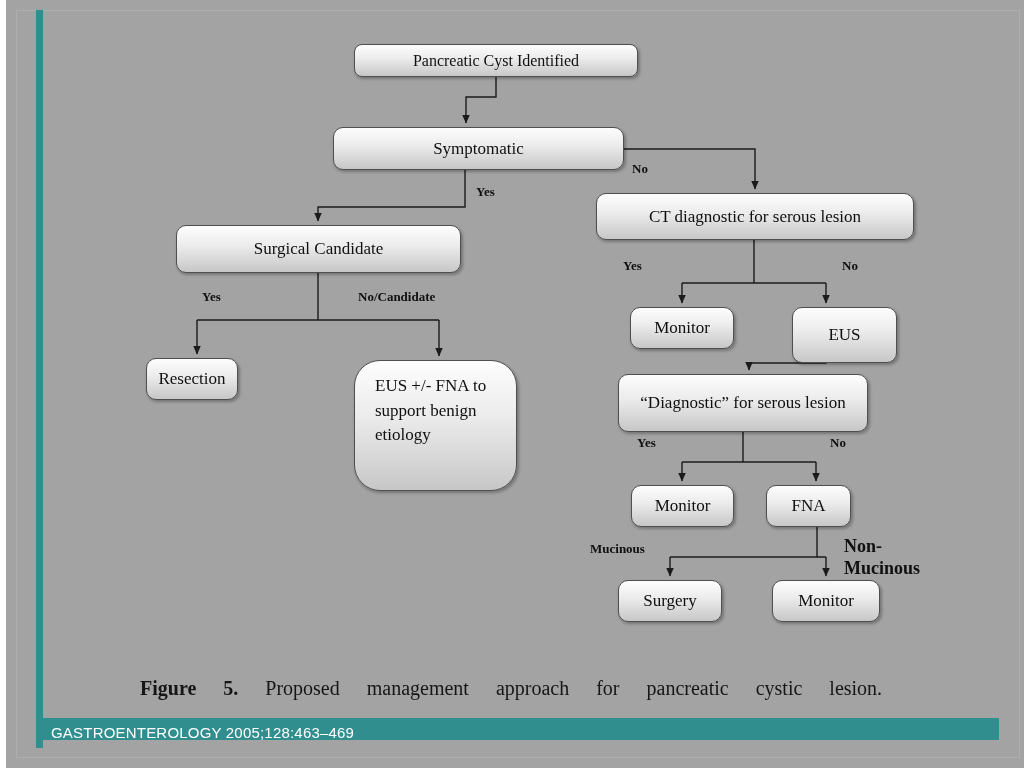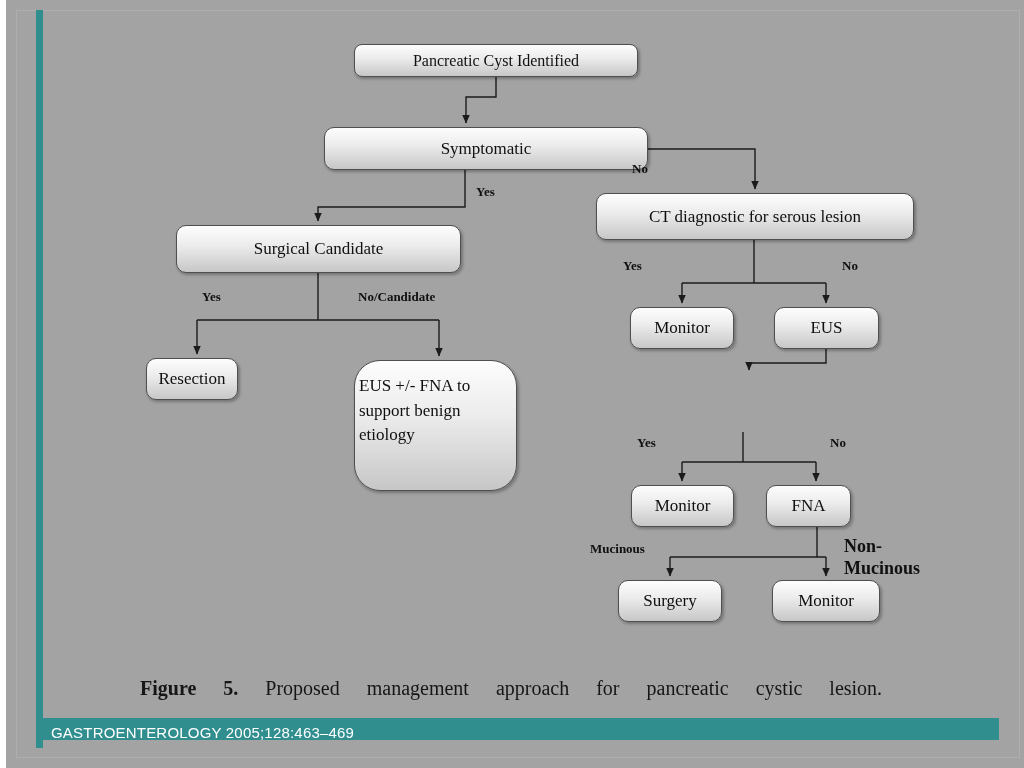--- a/index.html
+++ b/index.html
@@ -32,21 +32,21 @@
     position: absolute; display: flex; align-items: center; justify-content: center;
     text-align: center; padding: 2px 6px;
     font: 17px/1.25 "Liberation Serif", serif; color: #101010;
     background: linear-gradient(180deg, #fdfdfd 0%, #ececec 42%, #c7c7c7 100%);
     border: 1.2px solid #4f4f4f; border-radius: 10px;
     box-shadow: 1.5px 2px 3px rgba(0,0,0,0.28);
   }
   .node--title { font-size: 16px; border-radius: 8px; }
   .node--big {
     border-radius: 26px; align-items: flex-start; justify-content: flex-start;
-    text-align: left; padding: 13px 4px; line-height: 1.45;
+    text-align: left; padding: 13px 20px; line-height: 1.45;
   }
   .edge-label {
     position: absolute; white-space: nowrap;
     font: bold 13px/1.15 "Liberation Serif", serif; color: #101010;
   }
   .edge-label--twoline { white-space: normal; font-size: 18px; line-height: 1.2; }
   .edge-label--twoline span { display: block; }
   .caption {
     position: absolute; left: 134px; top: 672px; width: 778px; margin: 0;
     text-align: justify; word-spacing: 22px;
@@ -87,34 +87,35 @@
       <path d="M810,462 V481" marker-end="url(#arr)"></path>
       <path d="M811,527 V557"></path>
       <path d="M664,557 H820"></path>
       <path d="M664,557 V576" marker-end="url(#arr)"></path>
       <path d="M820,557 V576" marker-end="url(#arr)"></path>
     </g>
   </svg>
 
   <div class="node node--title" style="left:348px; top:44px; width:284px; height:33px;">Pancreatic Cyst Identified</div>
 
-  <div class="node" style="left:318px; top:127px; width:324px; height:43px;text-align:right;">Symptomatic</div>
+  <div class="node" style="left:327px; top:127px; width:291px; height:43px;text-align:right;">Symptomatic</div>
 
   <div class="node" style="left:170px; top:225px; width:285px; height:48px;text-align:right;">Surgical Candidate</div>
 
   <div class="node" style="left:140px; top:358px; width:92px; height:42px;">Resection</div>
 
   <div class="node node--big" style="left:348px; top:360px; width:163px; height:131px;">EUS +/- FNA to support benign etiology</div>
 
   <div class="node" style="left:590px; top:193px; width:318px; height:47px;">CT diagnostic for serous lesion</div>
 
   <div class="node" style="left:624px; top:307px; width:104px; height:42px;">Monitor</div>
 
-  <div class="node" style="left:768px; top:307px; width:105px; height:42px;">EUS</div>
+  <div class="node" style="left:786px; top:307px; width:105px; height:56px;">EUS</div>
 
+  <div class="node" style="left:612px; top:374px; width:250px; height:58px;">“Diagnostic” for serous lesion</div>
 
   <div class="node" style="left:625px; top:485px; width:103px; height:42px;">Monitor</div>
 
   <div class="node" style="left:760px; top:485px; width:85px; height:42px;">FNA</div>
 
   <div class="node" style="left:612px; top:580px; width:104px; height:42px;">Surgery</div>
 
   <div class="node" style="left:766px; top:580px; width:108px; height:42px;">Monitor</div>
 
   <div class="edge-label" style="left:470px; top:185px;">Yes</div>

